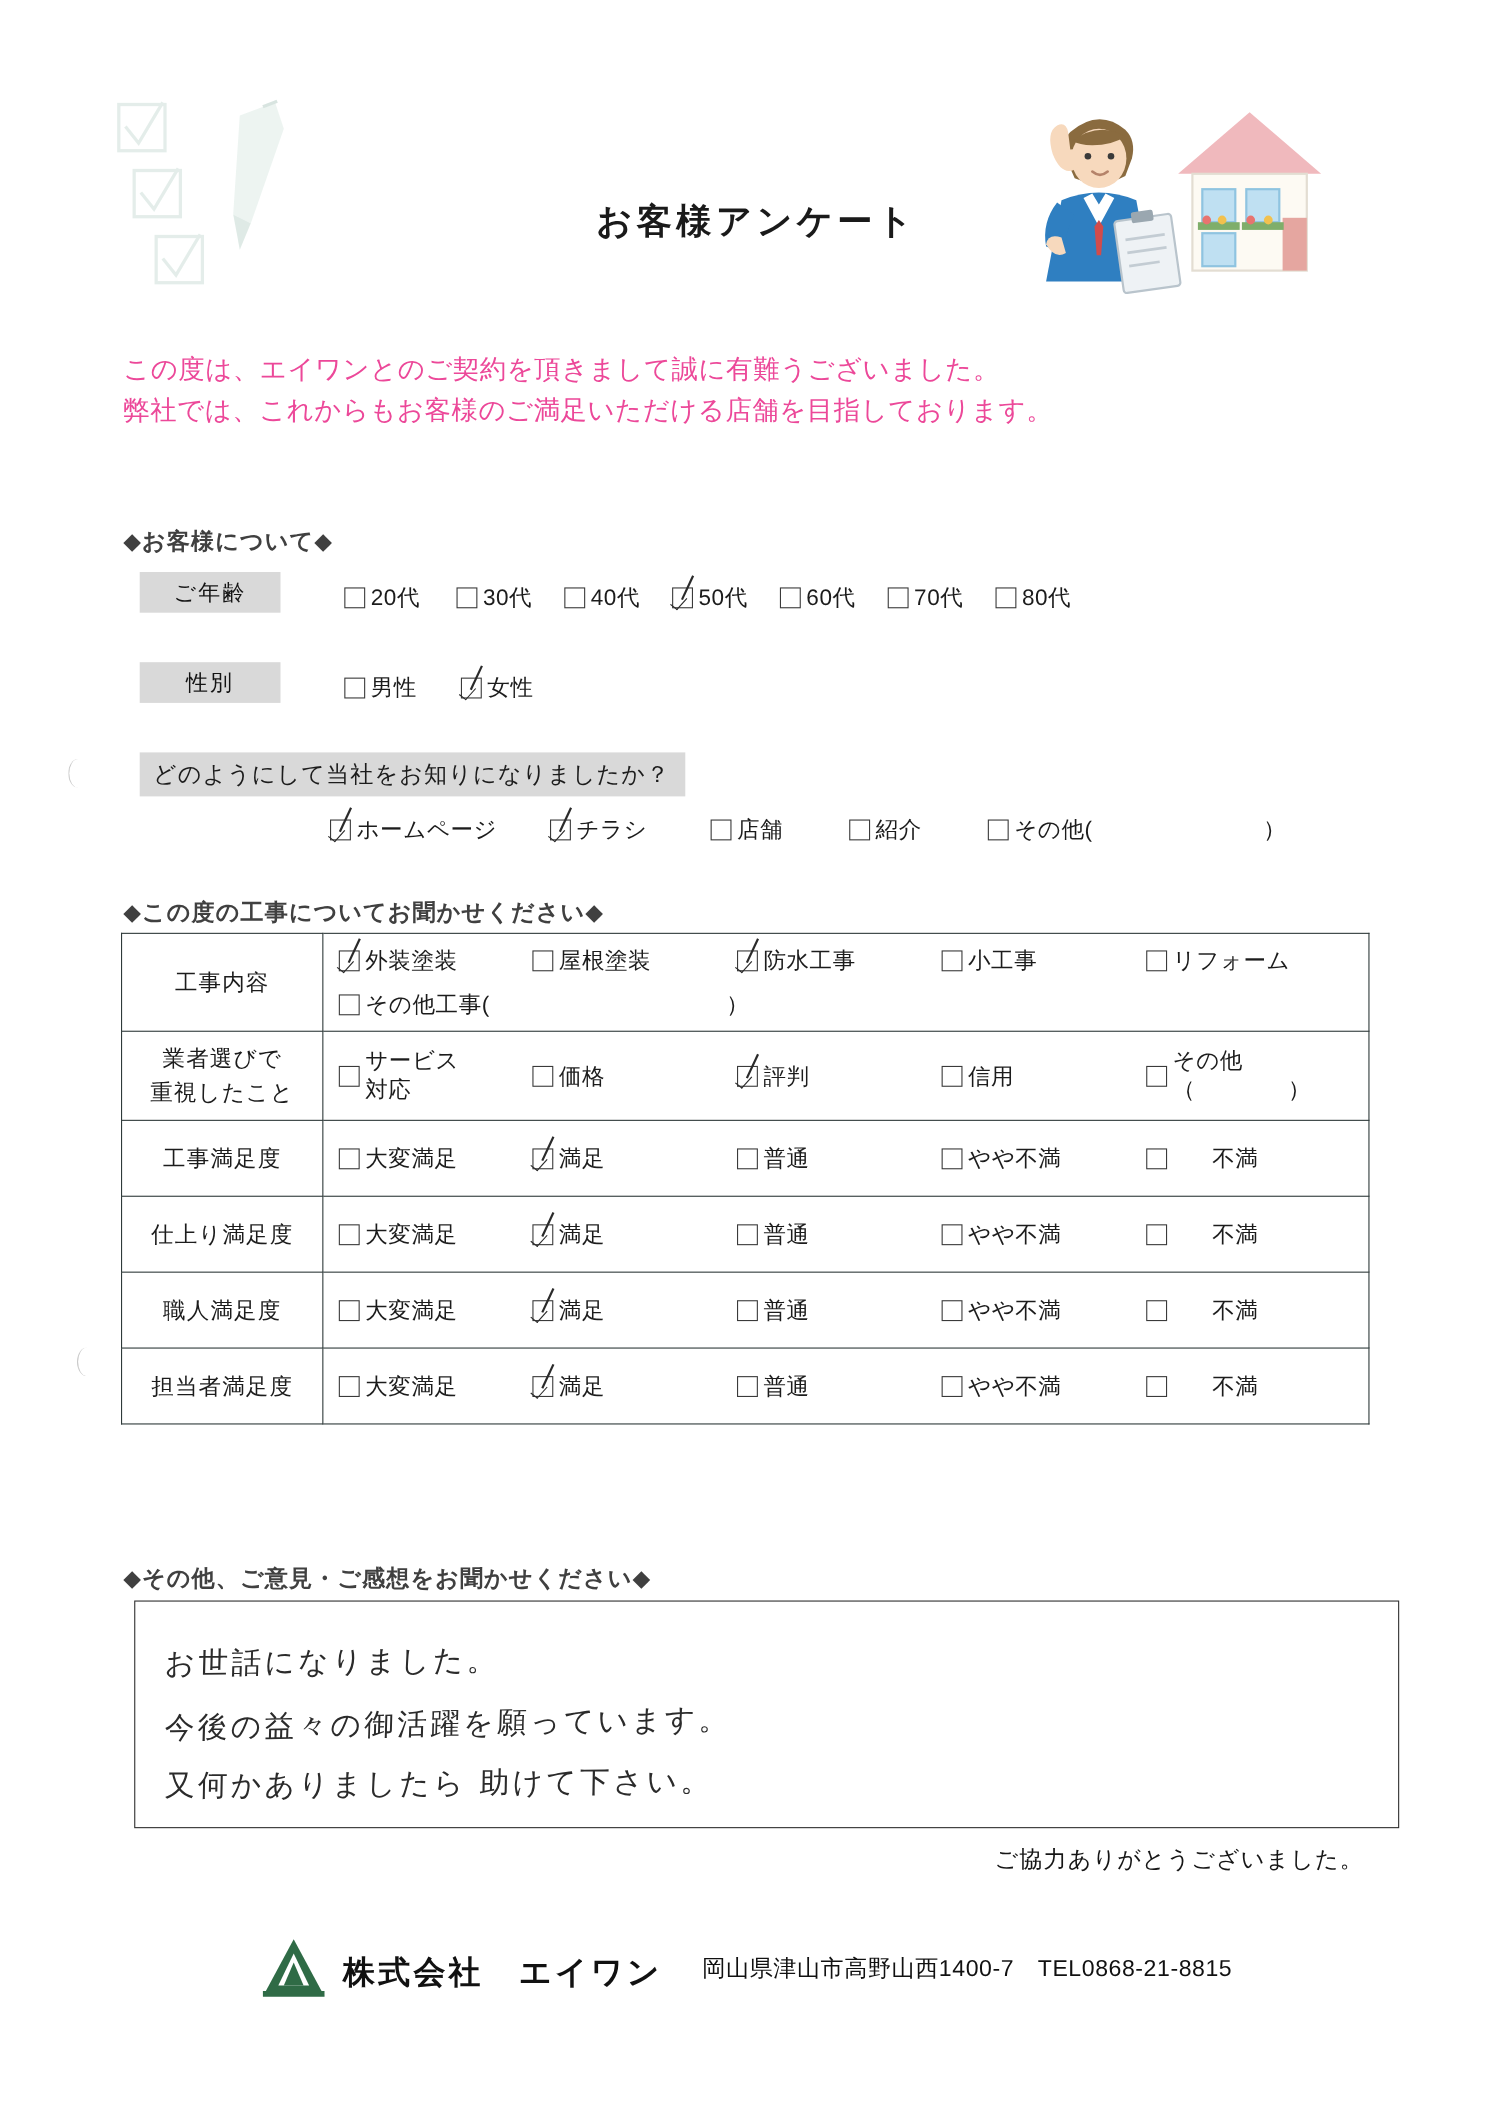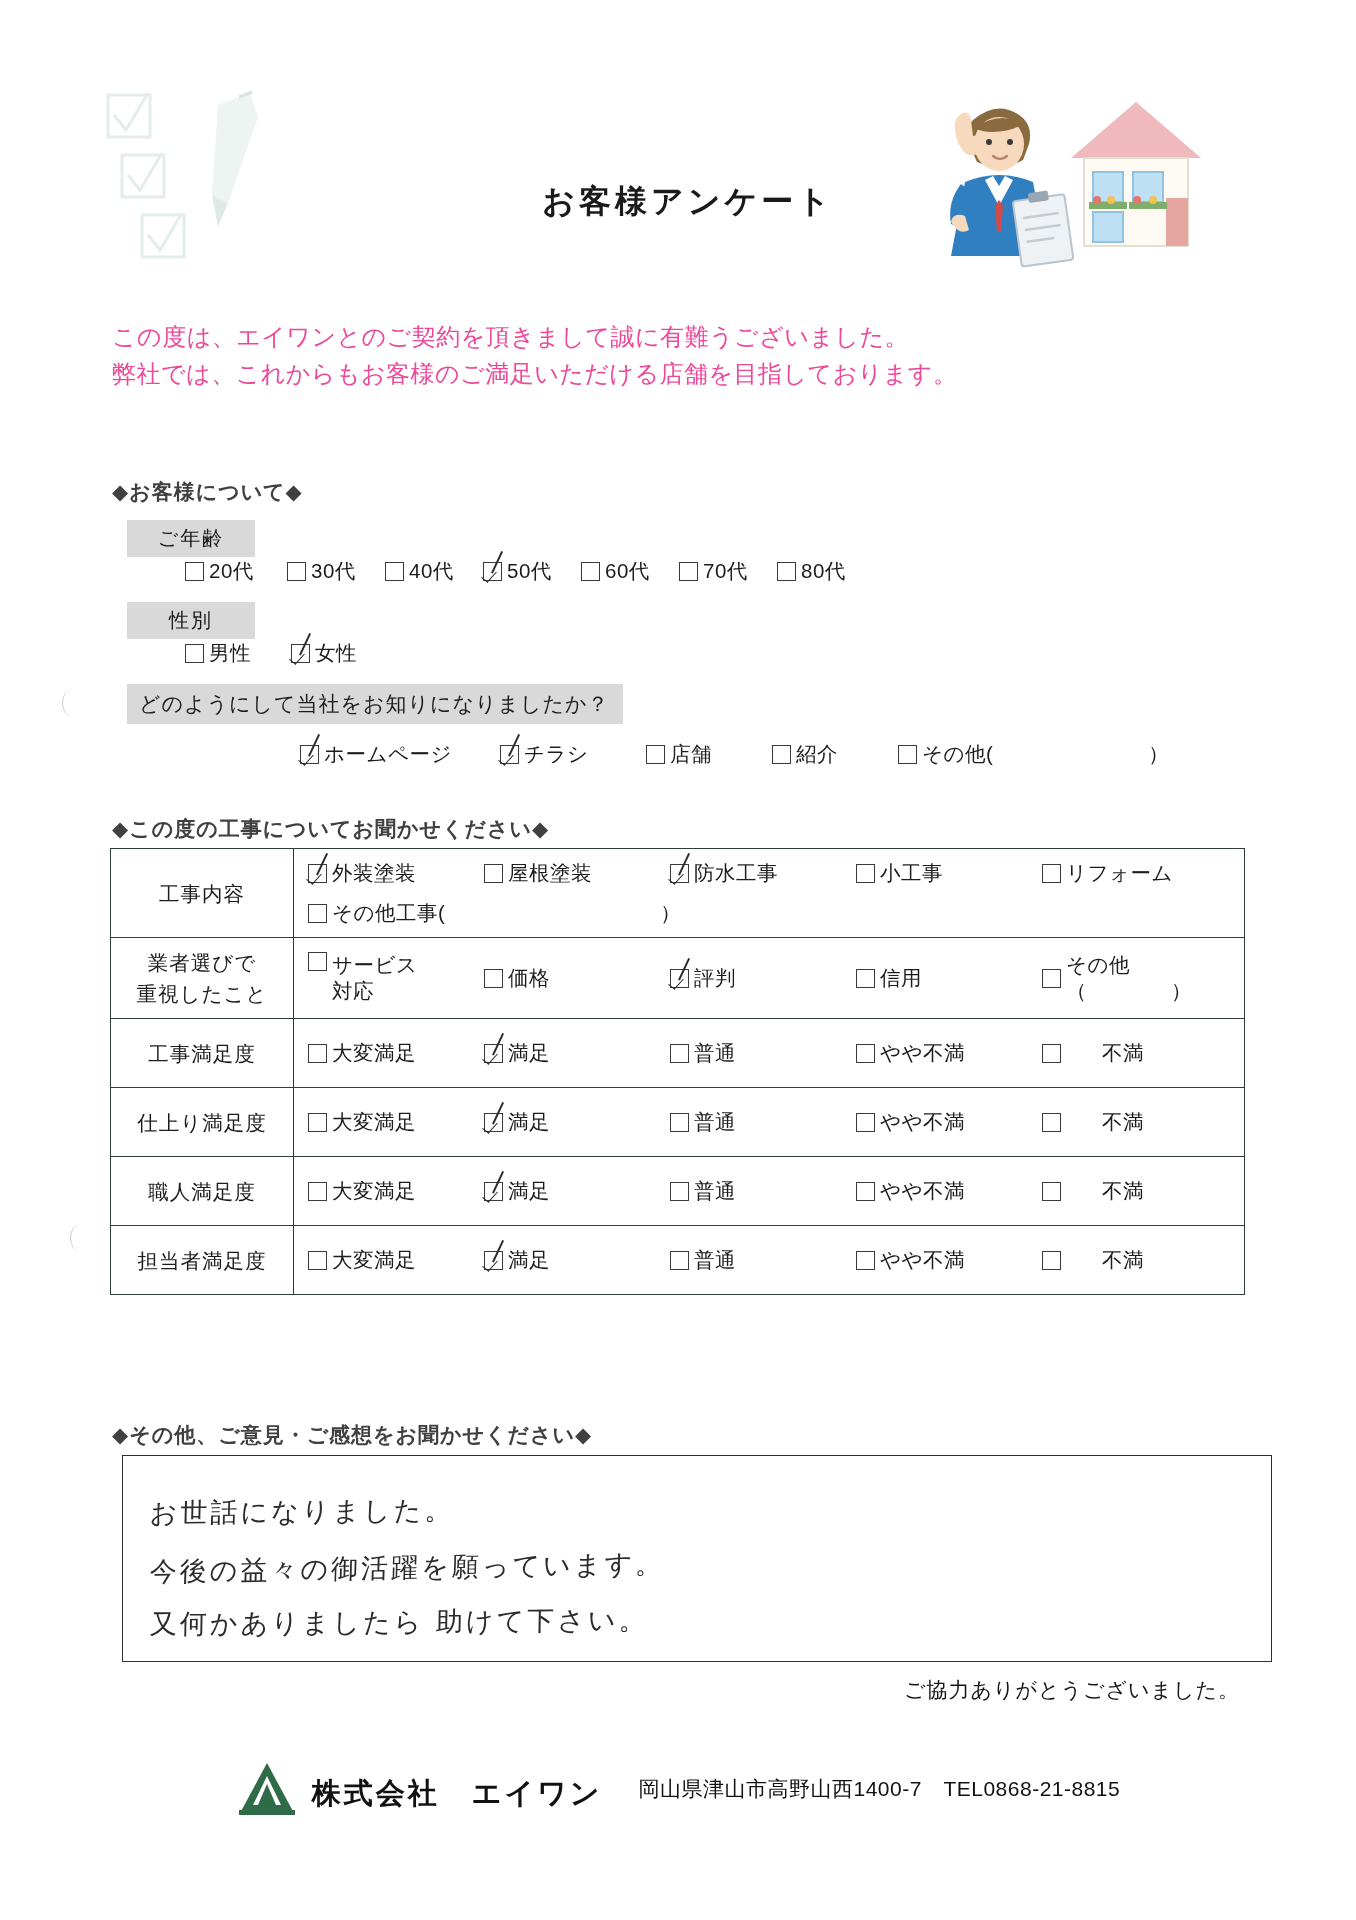--- a/index.html
+++ b/index.html
@@ -41,21 +41,21 @@
   #sec-work{left:112px;top:815px;}
   #sec-other{left:112px;top:1421px;}
 
   
   .chip{
     display:inline-block;background:#d9d9d9;
     text-align:center;font-size:20px;letter-spacing:2px;
     padding:5px 0;color:#141414;
   }
 
-  .row{position:absolute;display:flex;align-items:flex-start;flex-direction:column;}
+  .row{position:absolute;display:flex;align-items:flex-end;}
   #row-age{left:127px;top:520px;}
   #row-gender{left:127px;top:602px;}
 
   .chip-age{width:128px;}
   .chip-gender{width:128px;}
 
   .opts{display:flex;align-items:center;}
   .opt{display:flex;align-items:center;font-size:20.5px;letter-spacing:.5px;position:relative;white-space:nowrap;}
 
   
@@ -356,21 +356,21 @@
     </tr>
 
     <tr>
       <td class="lab">
         <div>業者選びで</div>
         <div>重視したこと</div>
       </td>
       <td>
         <div class="cellpad" style="padding-top:14px;padding-bottom:14px">
           <div class="optline">
-            <span class="opt spread-w1" style="align-items:flex-start">
+            <span class="opt spread-w1" style="align-items:center">
               <span class="cb"></span>
               <span class="two-line">
                 <span>サービス</span>
                 <span>対応</span>
               </span>
             </span>
             <span class="opt spread-w2">
               <span class="cb"></span>
               <span>価格</span>
             </span>

